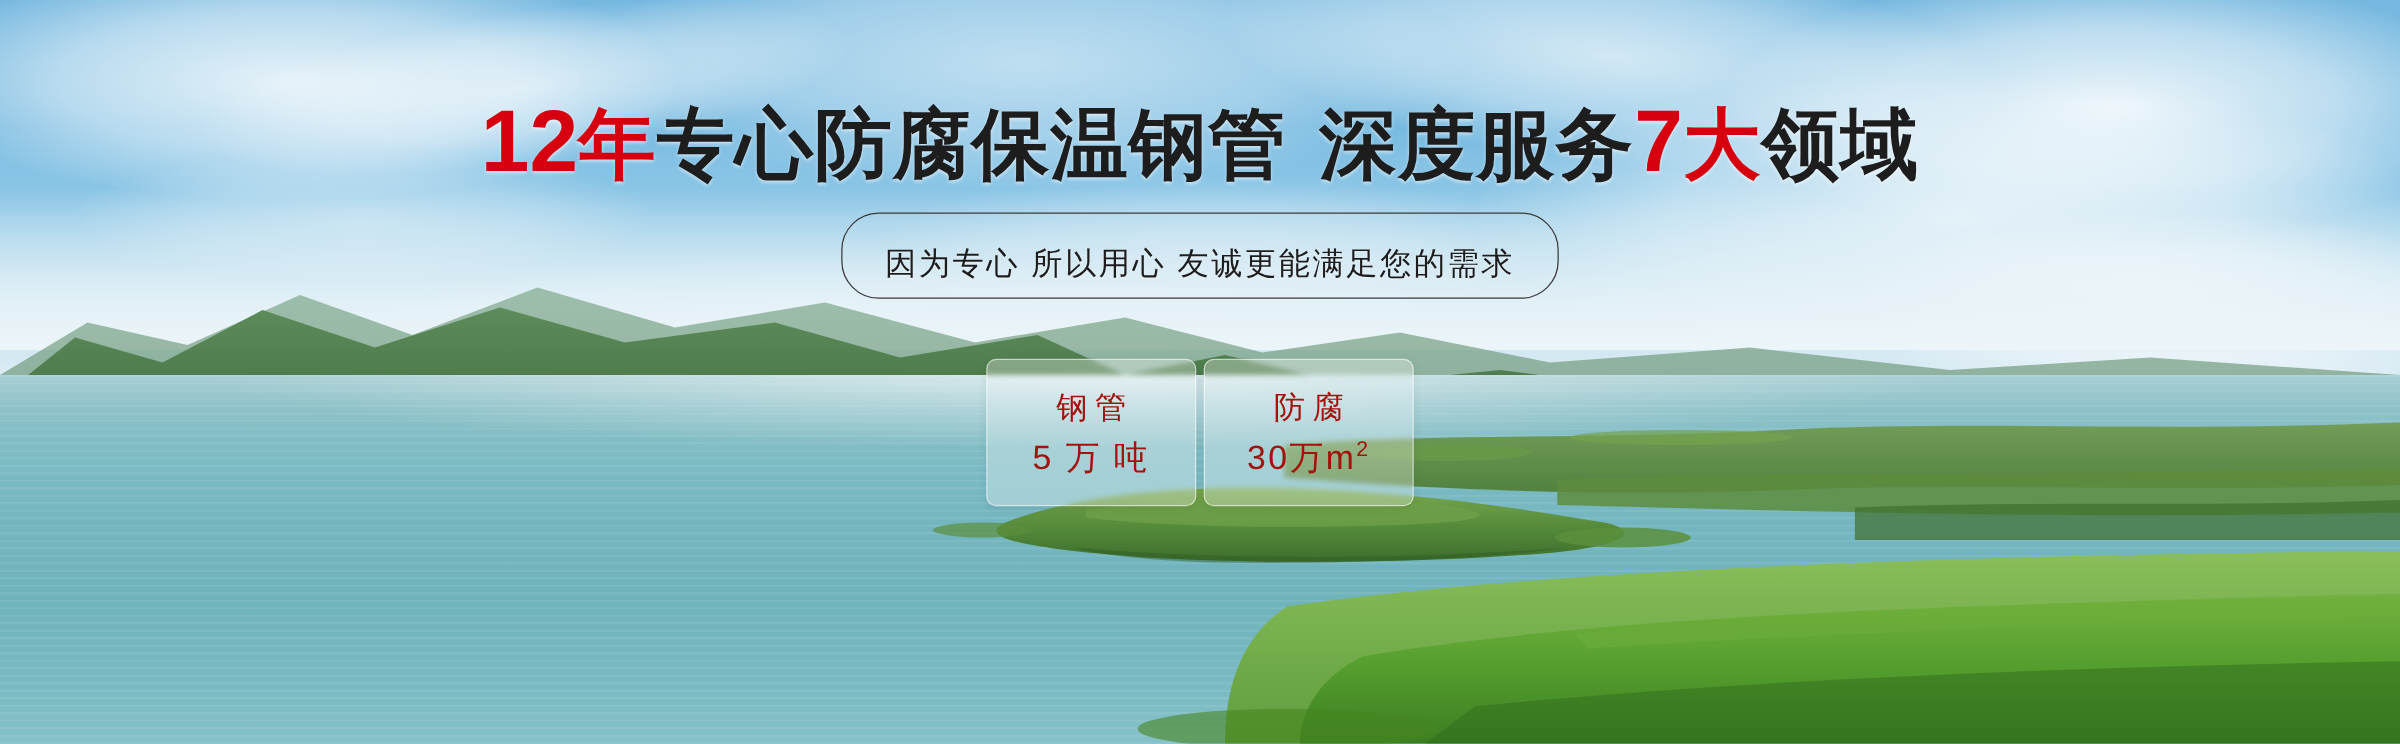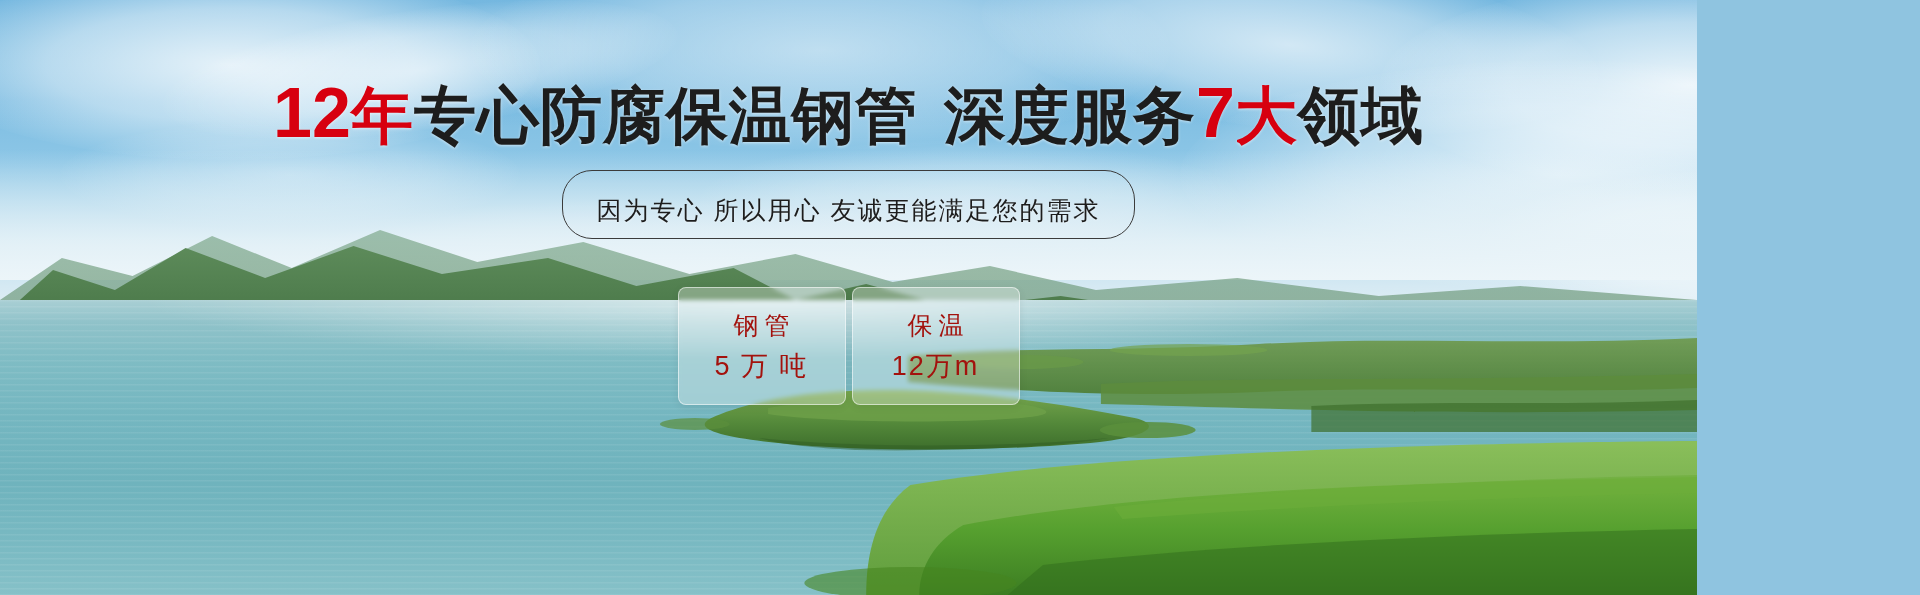--- a/index.html
+++ b/index.html
@@ -4,21 +4,21 @@
 <style>
   * { margin:0; padding:0; box-sizing:border-box; }
   html, body { width:1920px; height:595px; overflow:hidden; }
   body {
     font-family:"Liberation Sans", sans-serif;
     background:#8fc4e0;
   }
 
   .banner {
     position:relative;
-    width:1697px; height:595px;
+    width:1920px; height:595px;
     overflow:hidden;
   }
 
   
   .sky {
     position:absolute; inset:0 0 44% 0;
     background:
       linear-gradient(to bottom,
         #a9d4ea 0%,
         #93c9e6 14%,
@@ -278,21 +278,21 @@
 
     <div class="subtitle-pill">因为专心 所以用心  友诚更能满足您的需求</div>
 
     <div class="cards">
 
       <div class="card">
         <div class="card-label">钢管</div>
         <div class="card-value"><span>5 万 吨</span></div>
       </div>
 
-
       <div class="card">
-        <div class="card-label">保温</div>
-        <div class="card-value"><span>12万m</span></div>
+        <div class="card-label">防腐</div>
+        <div class="card-value"><span>30万m</span><sup>2</sup></div>
       </div>
 
+
     </div>
   </div>
 </div>
 
 </body></html>

